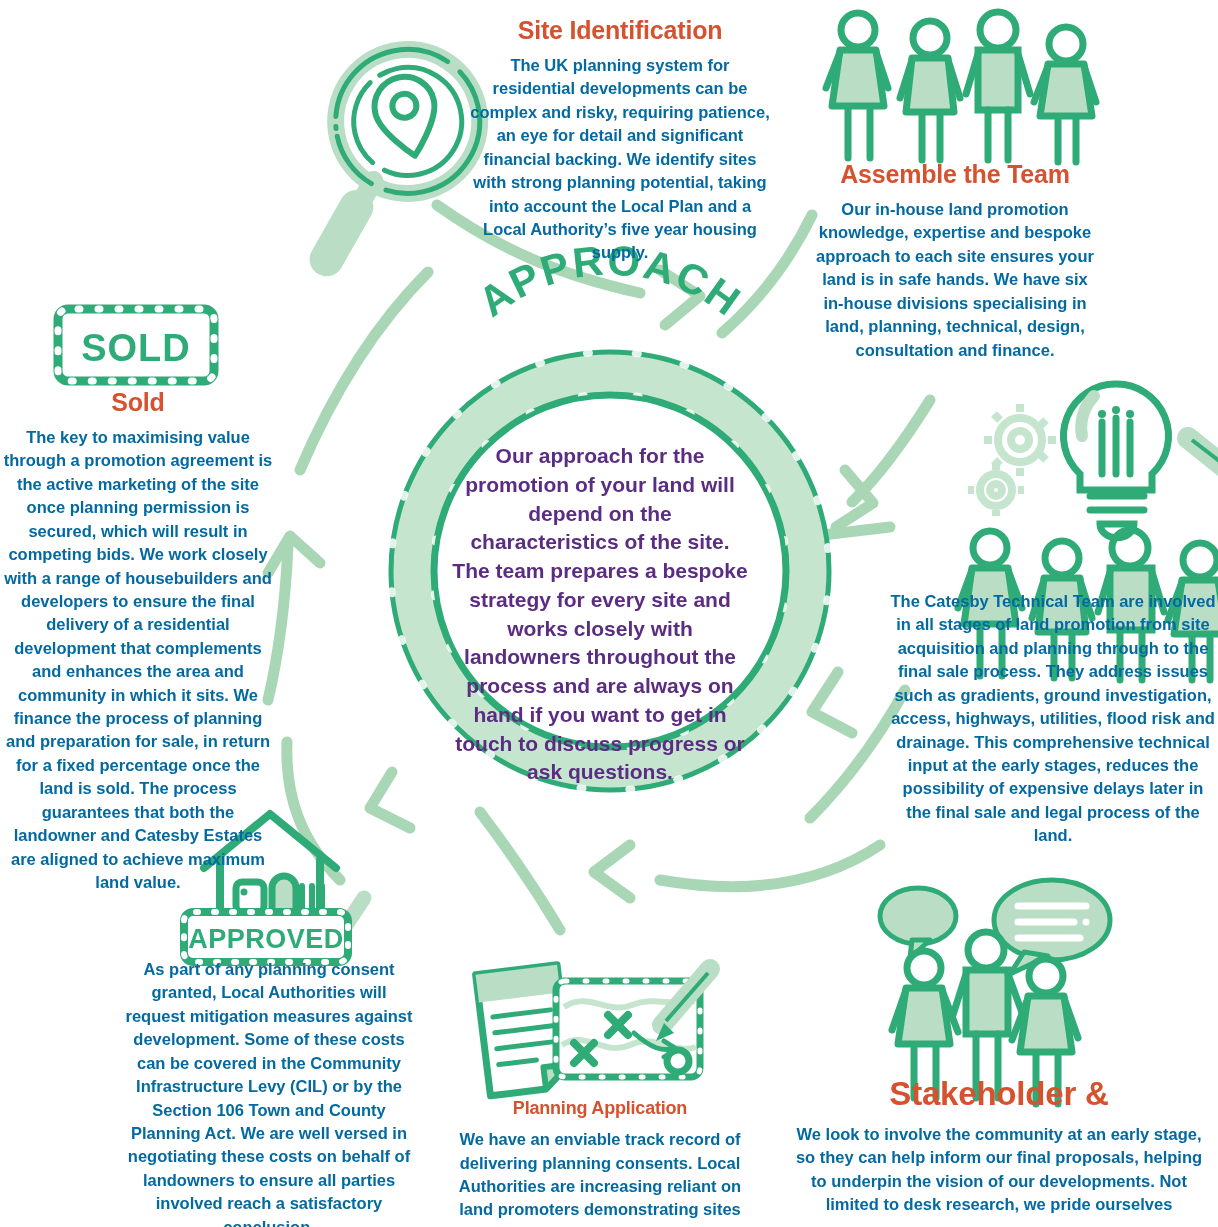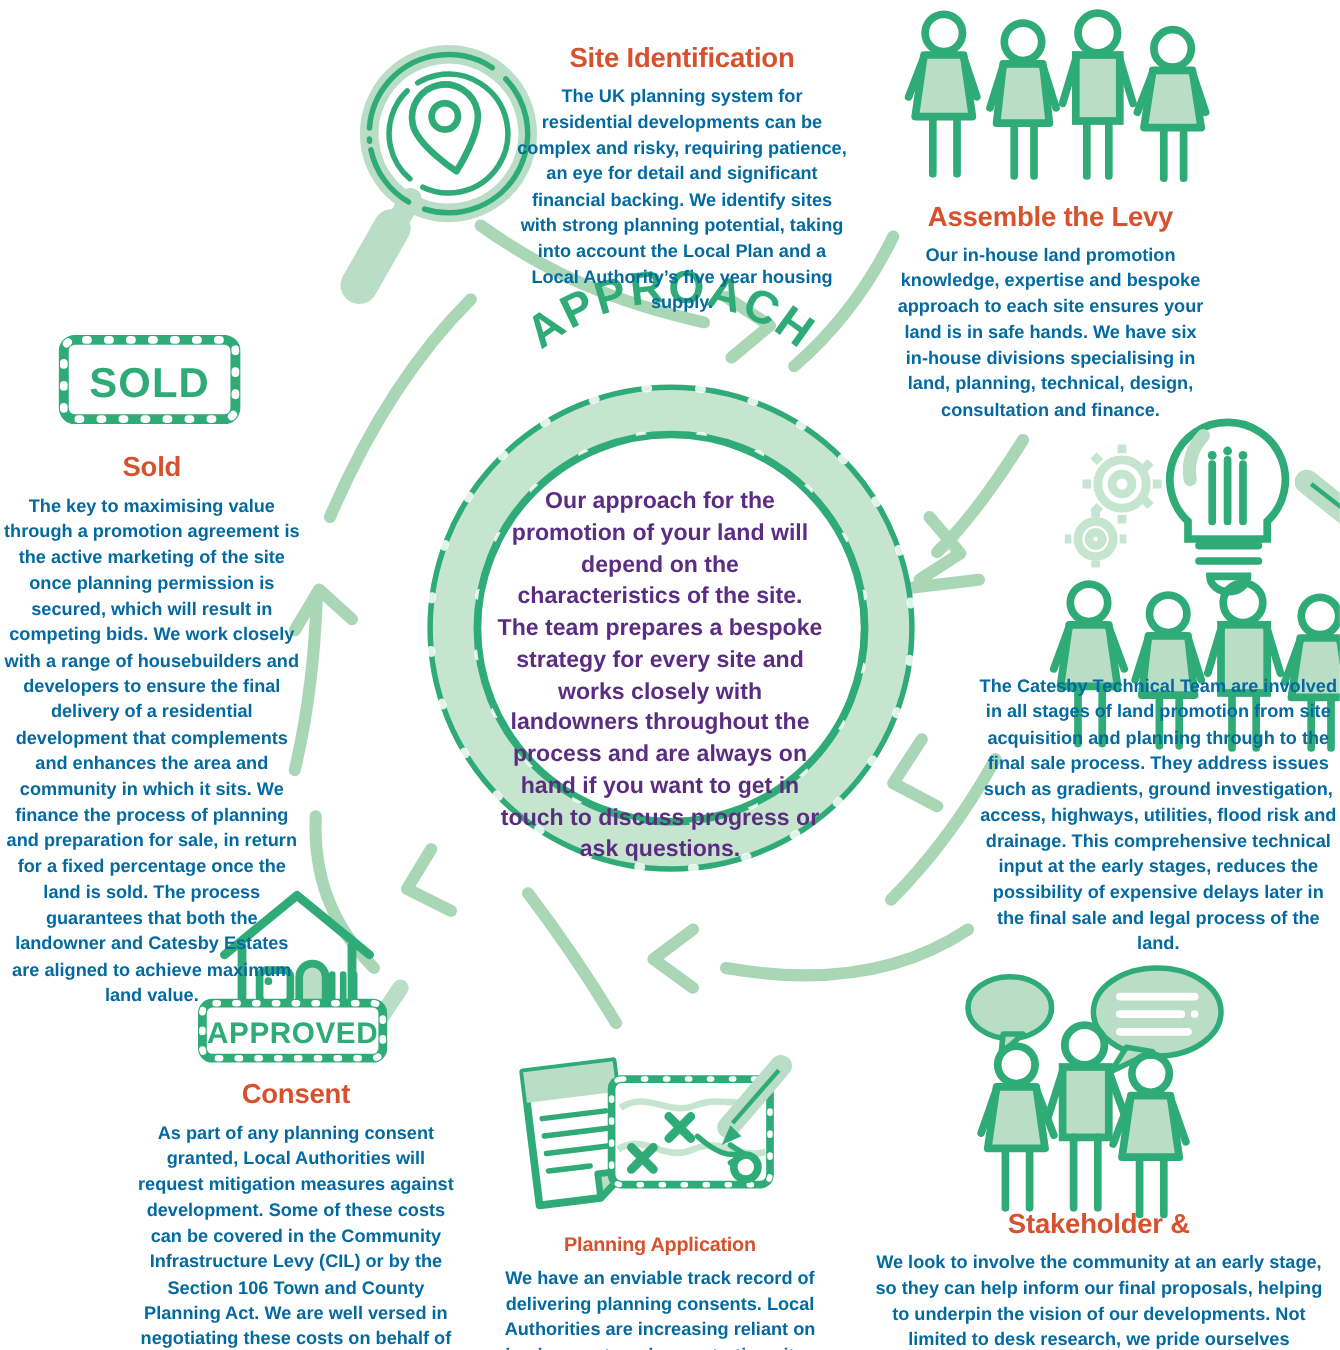--- a/index.html
+++ b/index.html
@@ -5,21 +5,21 @@
   html,body{margin:0;padding:0;background:#ffffff;}
   body{
     width:1218px;height:1227px;
     font-family:"Liberation Sans", sans-serif;
     position:relative;overflow:hidden;
     color:#6f6f6f;
   }
   .stage{position:absolute;inset:0;width:1218px;height:1227px;}
   svg.layer{position:absolute;left:0;top:0;width:1218px;height:1227px;pointer-events:none;}
 
-  .block{position:absolute;text-align:center;margin-top:23px;}
+  .block{position:absolute;text-align:center;}
   .heading{
     color:#d6512e;
     font-weight:bold;
     line-height:1.12;
     margin:0 0 10px 0;
     letter-spacing:-0.2px;
   }
   .body{
     color:#0369a1;
     font-size:16.5px;
@@ -32,21 +32,21 @@
   #blk-site{left:470px;top:16px;width:300px;}
   #blk-site .heading{font-size:25px;}
 
   #blk-team{left:812px;top:160px;width:286px;}
   #blk-team .heading{font-size:25px;}
 
   #blk-tech{left:888px;top:590px;width:330px;}
   #blk-tech .heading{font-size:25px;}
 
   #blk-stake{left:788px;top:1076px;width:422px;}
-  #blk-stake .heading{font-size:25px;}
+  #blk-stake .heading{font-size:33px;}
 
   #blk-plan{left:452px;top:1098px;width:296px;}
   #blk-plan .heading{font-size:18px;}
 
   #blk-consent{left:120px;top:958px;width:298px;}
   #blk-consent .heading{font-size:25px;}
 
   #blk-sold{left:0px;top:388px;width:276px;}
   #blk-sold .heading{font-size:25px;}
 
@@ -318,42 +318,41 @@
       <text x="82" y="56" text-anchor="middle" font-family="Liberation Sans, sans-serif" font-size="38" font-weight="bold" fill="#2fab77" letter-spacing="1" id="sold-label">SOLD</text>
     </g>
   </svg>
 
   <div class="block" id="blk-site">
     <h2 class="heading">Site Identification</h2>
     <p class="body">The UK planning system for residential developments can be complex and risky, requiring patience, an eye for detail and significant financial backing. We identify sites with strong planning potential, taking into account the Local Plan and a Local Authority’s five year housing supply.</p>
   </div>
 
   <div class="block" id="blk-team">
-    <h2 class="heading">Assemble the Levy</h2>
+    <h2 class="heading">Assemble the Team</h2>
     <p class="body">Our in-house land promotion knowledge, expertise and bespoke approach to each site ensures your land is in safe hands.  We have six in-house divisions specialising in land, planning, technical, design, consultation and finance.</p>
   </div>
 
   <div class="block" id="blk-tech">
     <p class="body">The Catesby Technical Team are involved in all stages of land promotion from site acquisition and planning through to the final sale process. They address issues such as gradients, ground investigation, access, highways, utilities, flood risk and drainage.  This comprehensive technical input at the early stages, reduces the possibility of expensive delays later in the final sale and legal process of the land.</p>
   </div>
 
   <div class="block" id="blk-stake">
     <h2 class="heading">
       <span>Stakeholder &amp;</span><br>
     </h2>
     <p class="body">We look to involve the community at an early stage, so they can help inform our final proposals, helping to underpin the vision of our developments. Not limited to desk research, we pride ourselves</p>
   </div>
 
   <div class="block" id="blk-plan">
     <h2 class="heading">Planning Application</h2>
     <p class="body">We have an enviable track record of delivering planning consents. Local Authorities are increasing reliant on land promoters demonstrating sites</p>
   </div>
 
   <div class="block" id="blk-consent">
-    <h2 class="heading">Consent</h2>
     <p class="body">As part of any planning consent granted, Local Authorities will request mitigation measures against development.  Some of these costs can be covered in the Community Infrastructure Levy (CIL) or by the Section 106 Town and County Planning Act.  We are well versed in negotiating these costs on behalf of landowners to ensure all parties involved reach a satisfactory conclusion.</p>
   </div>
 
   <div class="block" id="blk-sold">
     <h2 class="heading">Sold</h2>
     <p class="body">The key to maximising value through a promotion agreement is the active marketing of the site once planning permission is secured, which will result in competing bids.  We work closely with a range of housebuilders and developers to ensure the final delivery of a residential development that complements and enhances the area and community in which it sits. We finance the process of planning and preparation for sale, in return for a fixed percentage once the land is sold.  The process guarantees that both the landowner and Catesby Estates are aligned to achieve maximum land value.</p>
   </div>
 
   <div id="centre-text">Our approach for the promotion of your land will depend on the characteristics of the site. The team prepares a bespoke strategy for every site and works closely with landowners throughout the process and are always on hand if you want to get in touch to discuss progress or ask questions.</div>
 

